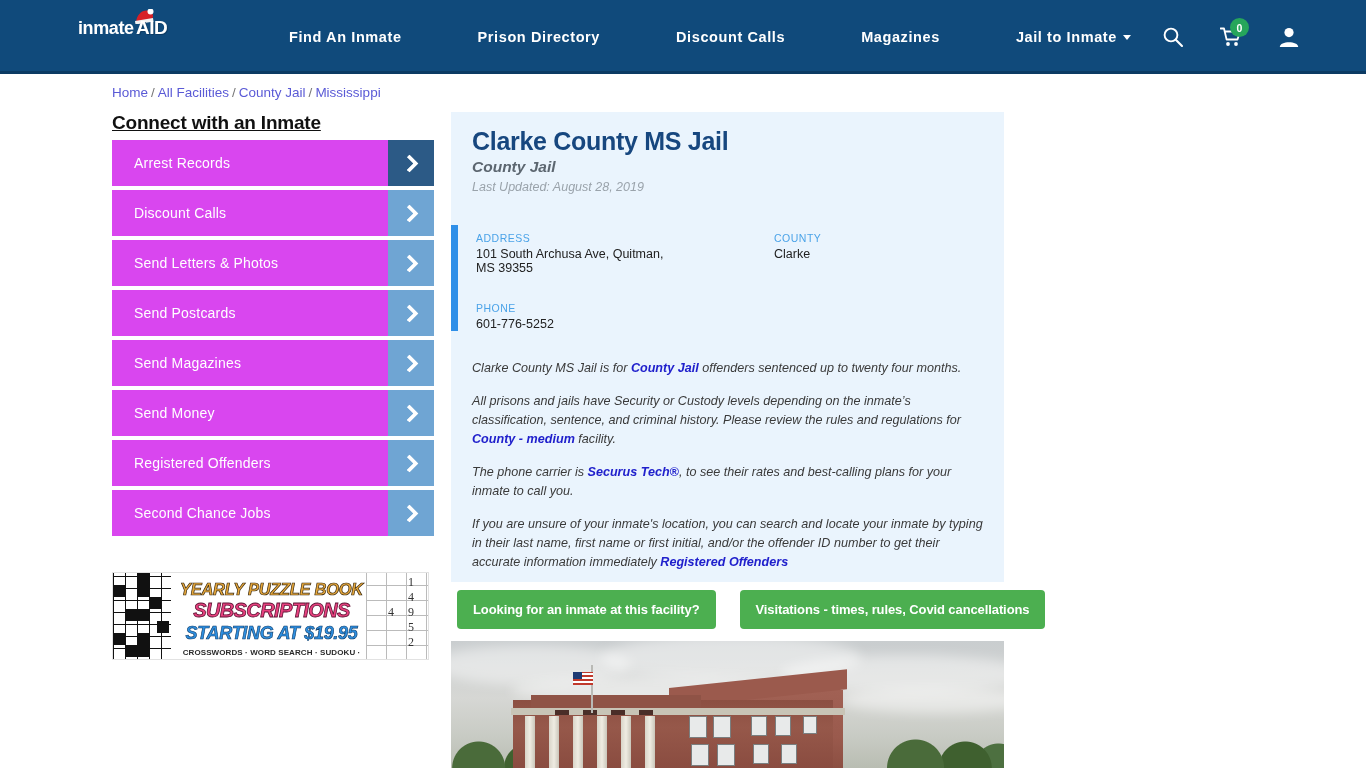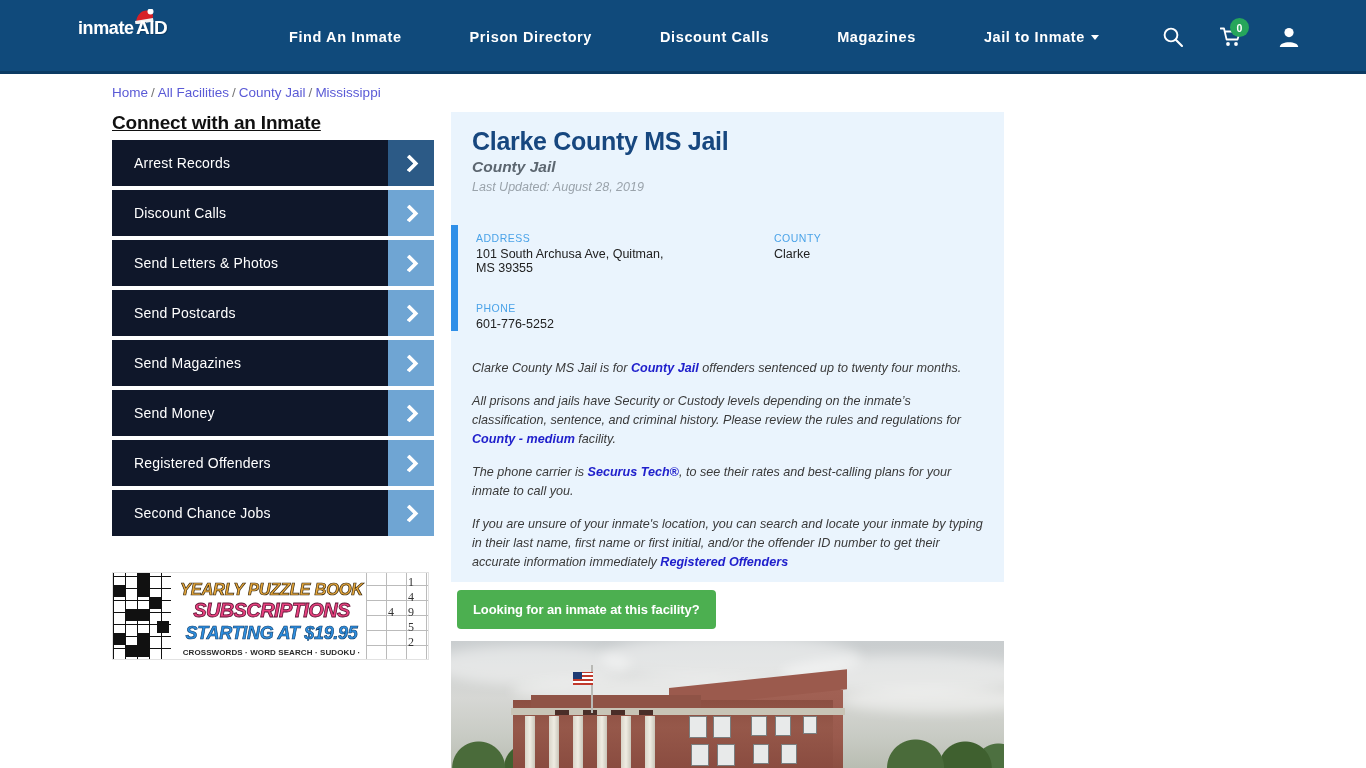--- a/index.html
+++ b/index.html
@@ -32,21 +32,21 @@
     letter-spacing: -0.5px;
     text-shadow: 1px 1px 0 #0c3b63;
   }
   .logo-hat {
     position: absolute; left: 56px; top: -1px;
     width: 22px; height: 15px;
   }
   .nav {
     position: absolute; left: 255px; top: 0;
     height: 74px;
-    display: flex; align-items: center; gap: 0;
+    display: flex; align-items: center; gap: 8px;
   }
   .nav-item {
     color: #ffffff; font-size: 14.5px; font-weight: bold;
     letter-spacing: 0.6px;
     padding: 0 34px;
     cursor: pointer; white-space: nowrap;
     line-height: 74px;
   }
   .caret {
     display: inline-block;
@@ -83,21 +83,21 @@
     font-size: 19px; font-weight: bold; color: #111;
     text-decoration: underline; letter-spacing: -0.2px;
   }
   .sidebtns {
     position: absolute; left: 112px; top: 140px;
     width: 322px;
   }
   .sbtn {
     position: relative;
     height: 46px; width: 322px;
-    background: #0f172a;
+    background: #d946ef;
     margin-bottom: 4px;
     cursor: pointer;
   }
   .sbtn-label {
     position: absolute; left: 22px; top: 0; line-height: 46px;
     font-size: 14px; color: #ffffff; font-weight: normal;
     letter-spacing: 0.2px;
   }
   .sbtn-arrow {
     position: absolute; right: 0; top: 0;
@@ -475,20 +475,21 @@
       <span>The phone carrier is </span><a>Securus Tech®</a><span>, to see their rates and best-calling plans for your inmate to call you.</span>
     </p>
     <p>
       <span>If you are unsure of your inmate's location, you can search and locate your inmate by typing in their last name, first name or first initial, and/or the offender ID number to get their accurate information immediately </span><a>Registered Offenders</a>
     </p>
   </div>
 </div>
 
 <div class="gbtns">
   <div class="gbtn">Looking for an inmate at this facility?</div>
+  <div class="gbtn">Visitations - times, rules, Covid cancellations</div>
 </div>
 
 <div class="photo">
   <div class="cloud" style="left:-20px; top:4px;  width:200px; height:40px;"></div>
   <div class="cloud" style="left:150px; top:-6px; width:260px; height:46px;"></div>
   <div class="cloud" style="left:330px; top:14px; width:250px; height:38px;"></div>
   <div class="cloud" style="left:60px;  top:34px; width:300px; height:30px;"></div>
   <div class="cloud" style="left:390px; top:46px; width:190px; height:26px;"></div>
 
   <div class="treeline"></div>

